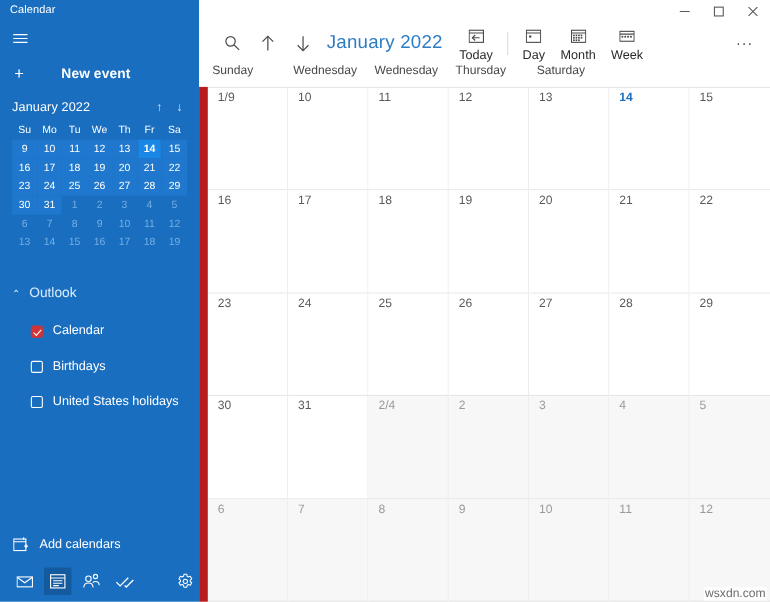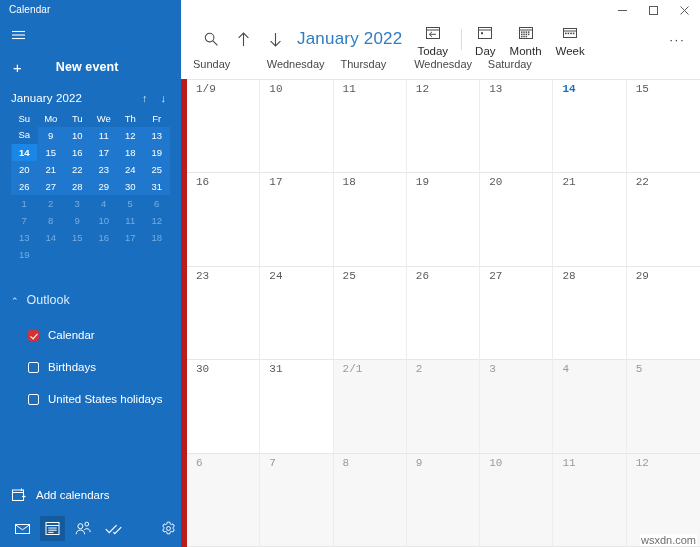--- a/index.html
+++ b/index.html
@@ -135,21 +135,21 @@
     gap: 13px;
     padding-right: 4px;
   }
   .mini-nav span {
     font-size: 11px;
     color: #cfe4f7;
     line-height: 1;
   }
   .mini-grid {
     display: grid;
-    grid-template-columns: repeat(6, 1fr);
+    grid-template-columns: repeat(7, 1fr);
     position: relative;
   }
   .mini-dow {
     text-align: center;
     font-size: 9.5px;
     color: #ffffff;
     height: 16px;
     line-height: 16px;
   }
   .mini-cell {
@@ -361,23 +361,22 @@
     bottom: -1px;
     height: 2px;
     background: #1a6ec0;
   }
 
   .grid-wrap {
     flex: 1 1 auto;
     display: flex;
     min-height: 0;
     position: relative;
-    border-left: 6px solid #b91c1c;
-    box-sizing: border-box;
-    font-family: Liberation Mono, monospace;
+    border-left: 8px solid #b91c1c;
+    box-sizing: border-box;
   }
   .grid {
     flex: 1 1 auto;
     display: grid;
     grid-template-columns: repeat(7, 1fr);
     grid-auto-rows: 1fr;
     border-top: 1px solid #e6e6e6;
     box-sizing: border-box;
     min-width: 0;
   }
@@ -695,22 +694,22 @@
           <span>Week</span>
         </div>
 
         <div class="tb-spring"></div>
         <div class="tb-more">···</div>
       </div>
 
       <div class="dow-row" id="dow-row">
           <div class="dow">Sunday</div>
           <div class="dow">Wednesday</div>
+          <div class="dow">Wednesday</div>
           <div class="dow">Thursday</div>
-          <div class="dow">Wednesday</div>
           <div class="dow">Saturday</div>
         </div>
 
       <div class="grid-wrap">
         <div class="grid" id="month-grid">
             <div class="cell"><span class="num">1/9</span></div>
             <div class="cell"><span class="num">10</span></div>
             <div class="cell"><span class="num">11</span></div>
             <div class="cell"><span class="num">12</span></div>
             <div class="cell"><span class="num">13</span></div>
@@ -725,21 +724,21 @@
             <div class="cell col-last"><span class="num">22</span></div>
             <div class="cell"><span class="num">23</span></div>
             <div class="cell"><span class="num">24</span></div>
             <div class="cell"><span class="num">25</span></div>
             <div class="cell"><span class="num">26</span></div>
             <div class="cell"><span class="num">27</span></div>
             <div class="cell"><span class="num">28</span></div>
             <div class="cell col-last"><span class="num">29</span></div>
             <div class="cell"><span class="num">30</span></div>
             <div class="cell"><span class="num">31</span></div>
-            <div class="cell other"><span class="num">2/1</span></div>
+            <div class="cell other"><span class="num">2/4</span></div>
             <div class="cell other"><span class="num">2</span></div>
             <div class="cell other"><span class="num">3</span></div>
             <div class="cell other"><span class="num">4</span></div>
             <div class="cell other col-last"><span class="num">5</span></div>
             <div class="cell other"><span class="num">6</span></div>
             <div class="cell other"><span class="num">7</span></div>
             <div class="cell other"><span class="num">8</span></div>
             <div class="cell other"><span class="num">9</span></div>
             <div class="cell other"><span class="num">10</span></div>
             <div class="cell other"><span class="num">11</span></div>

